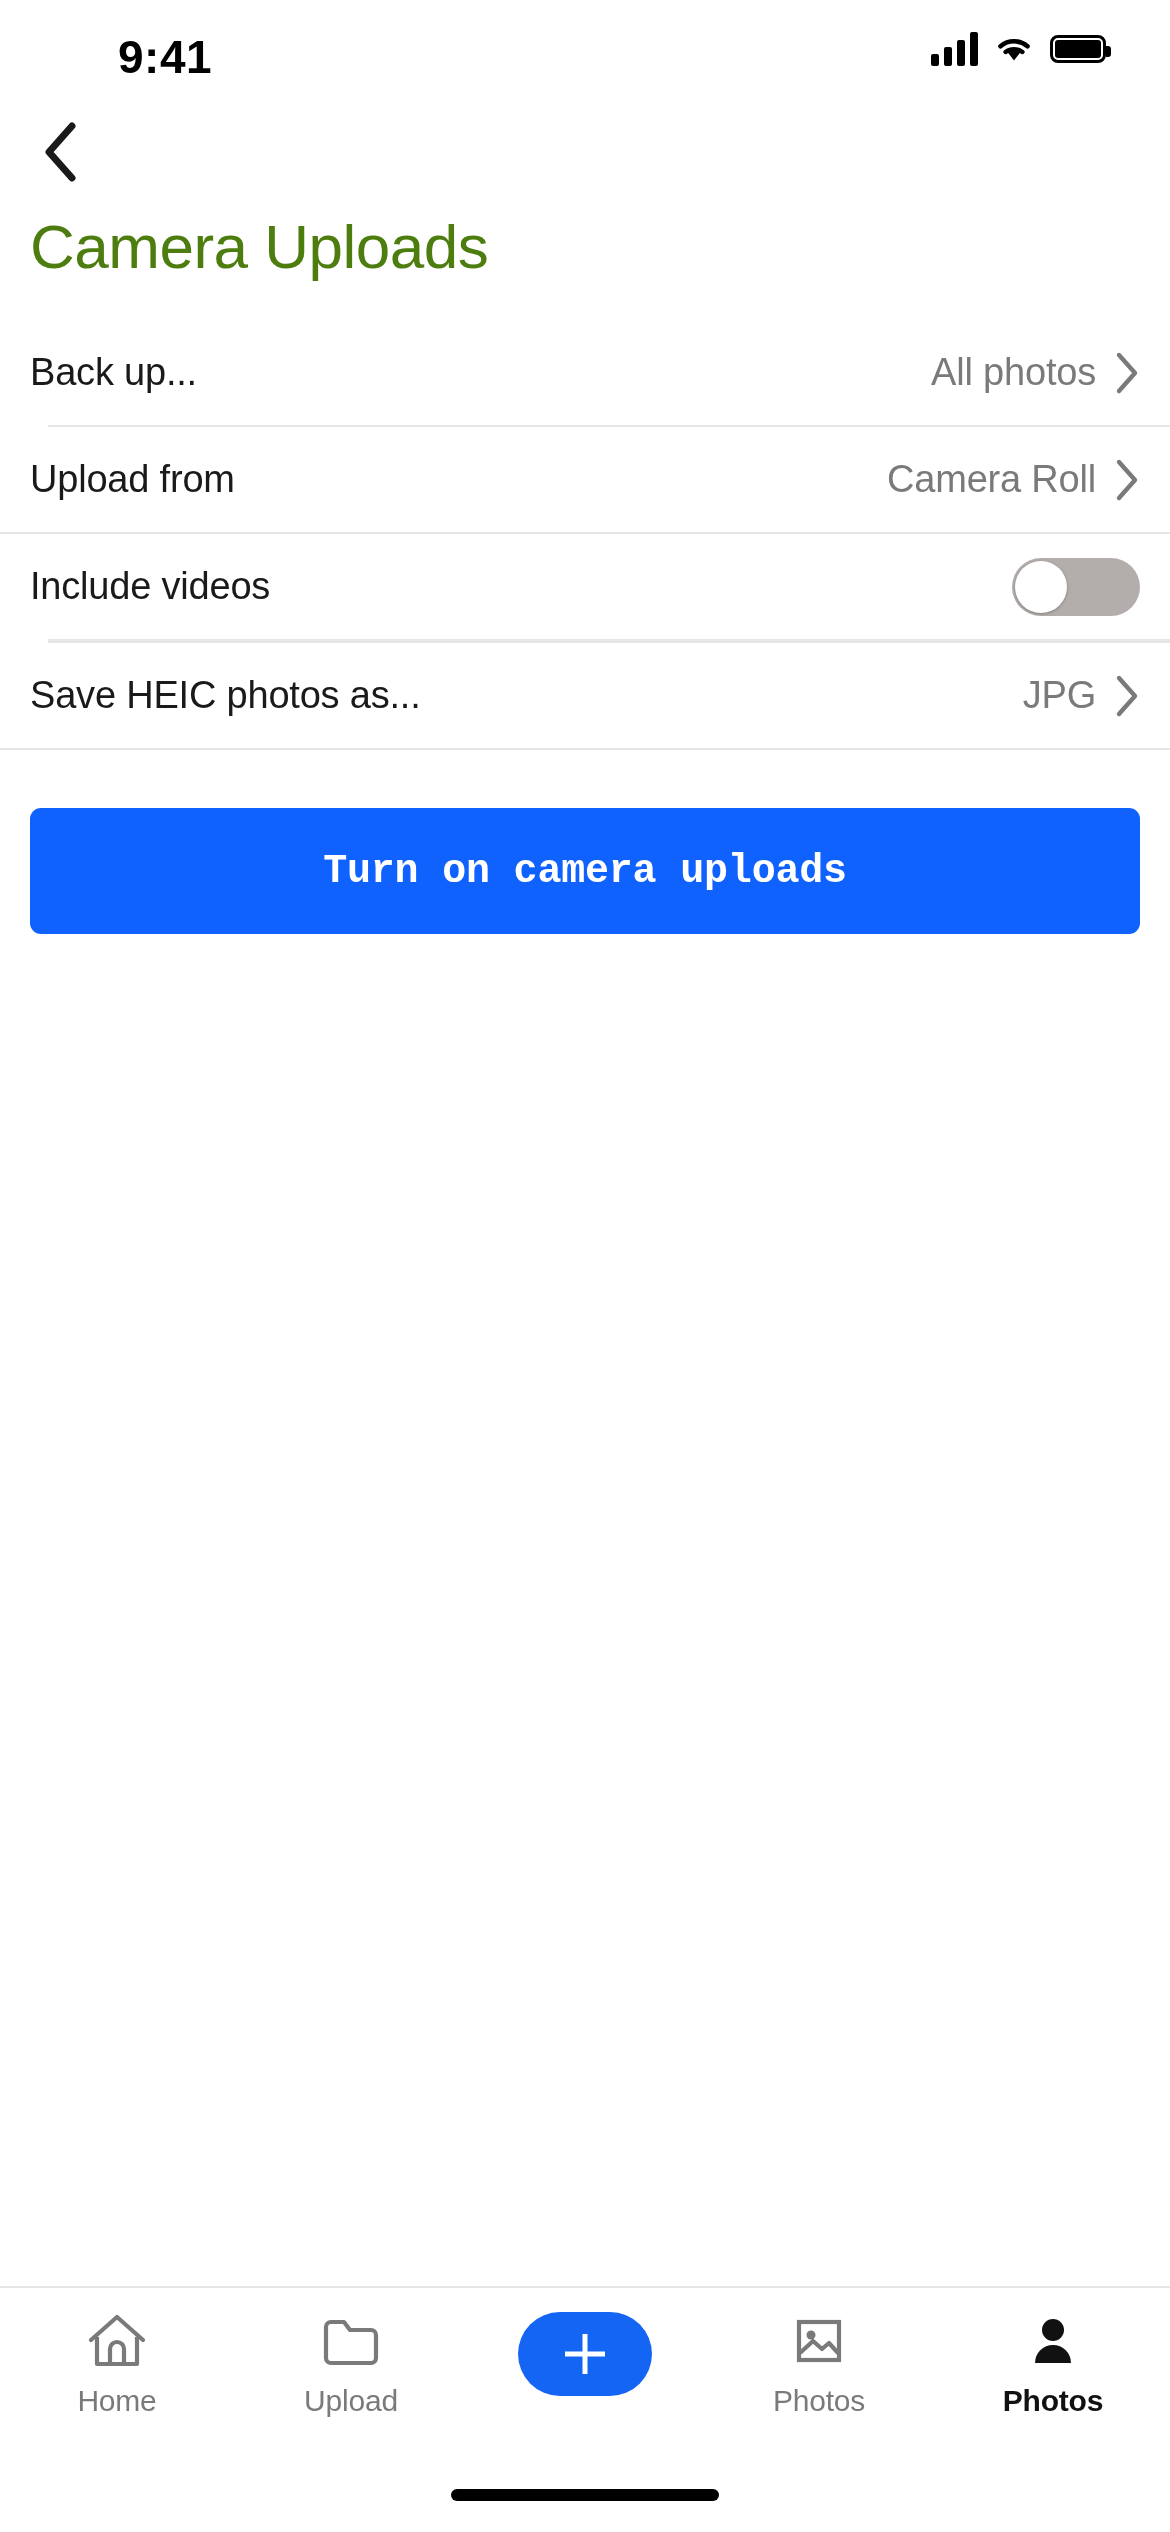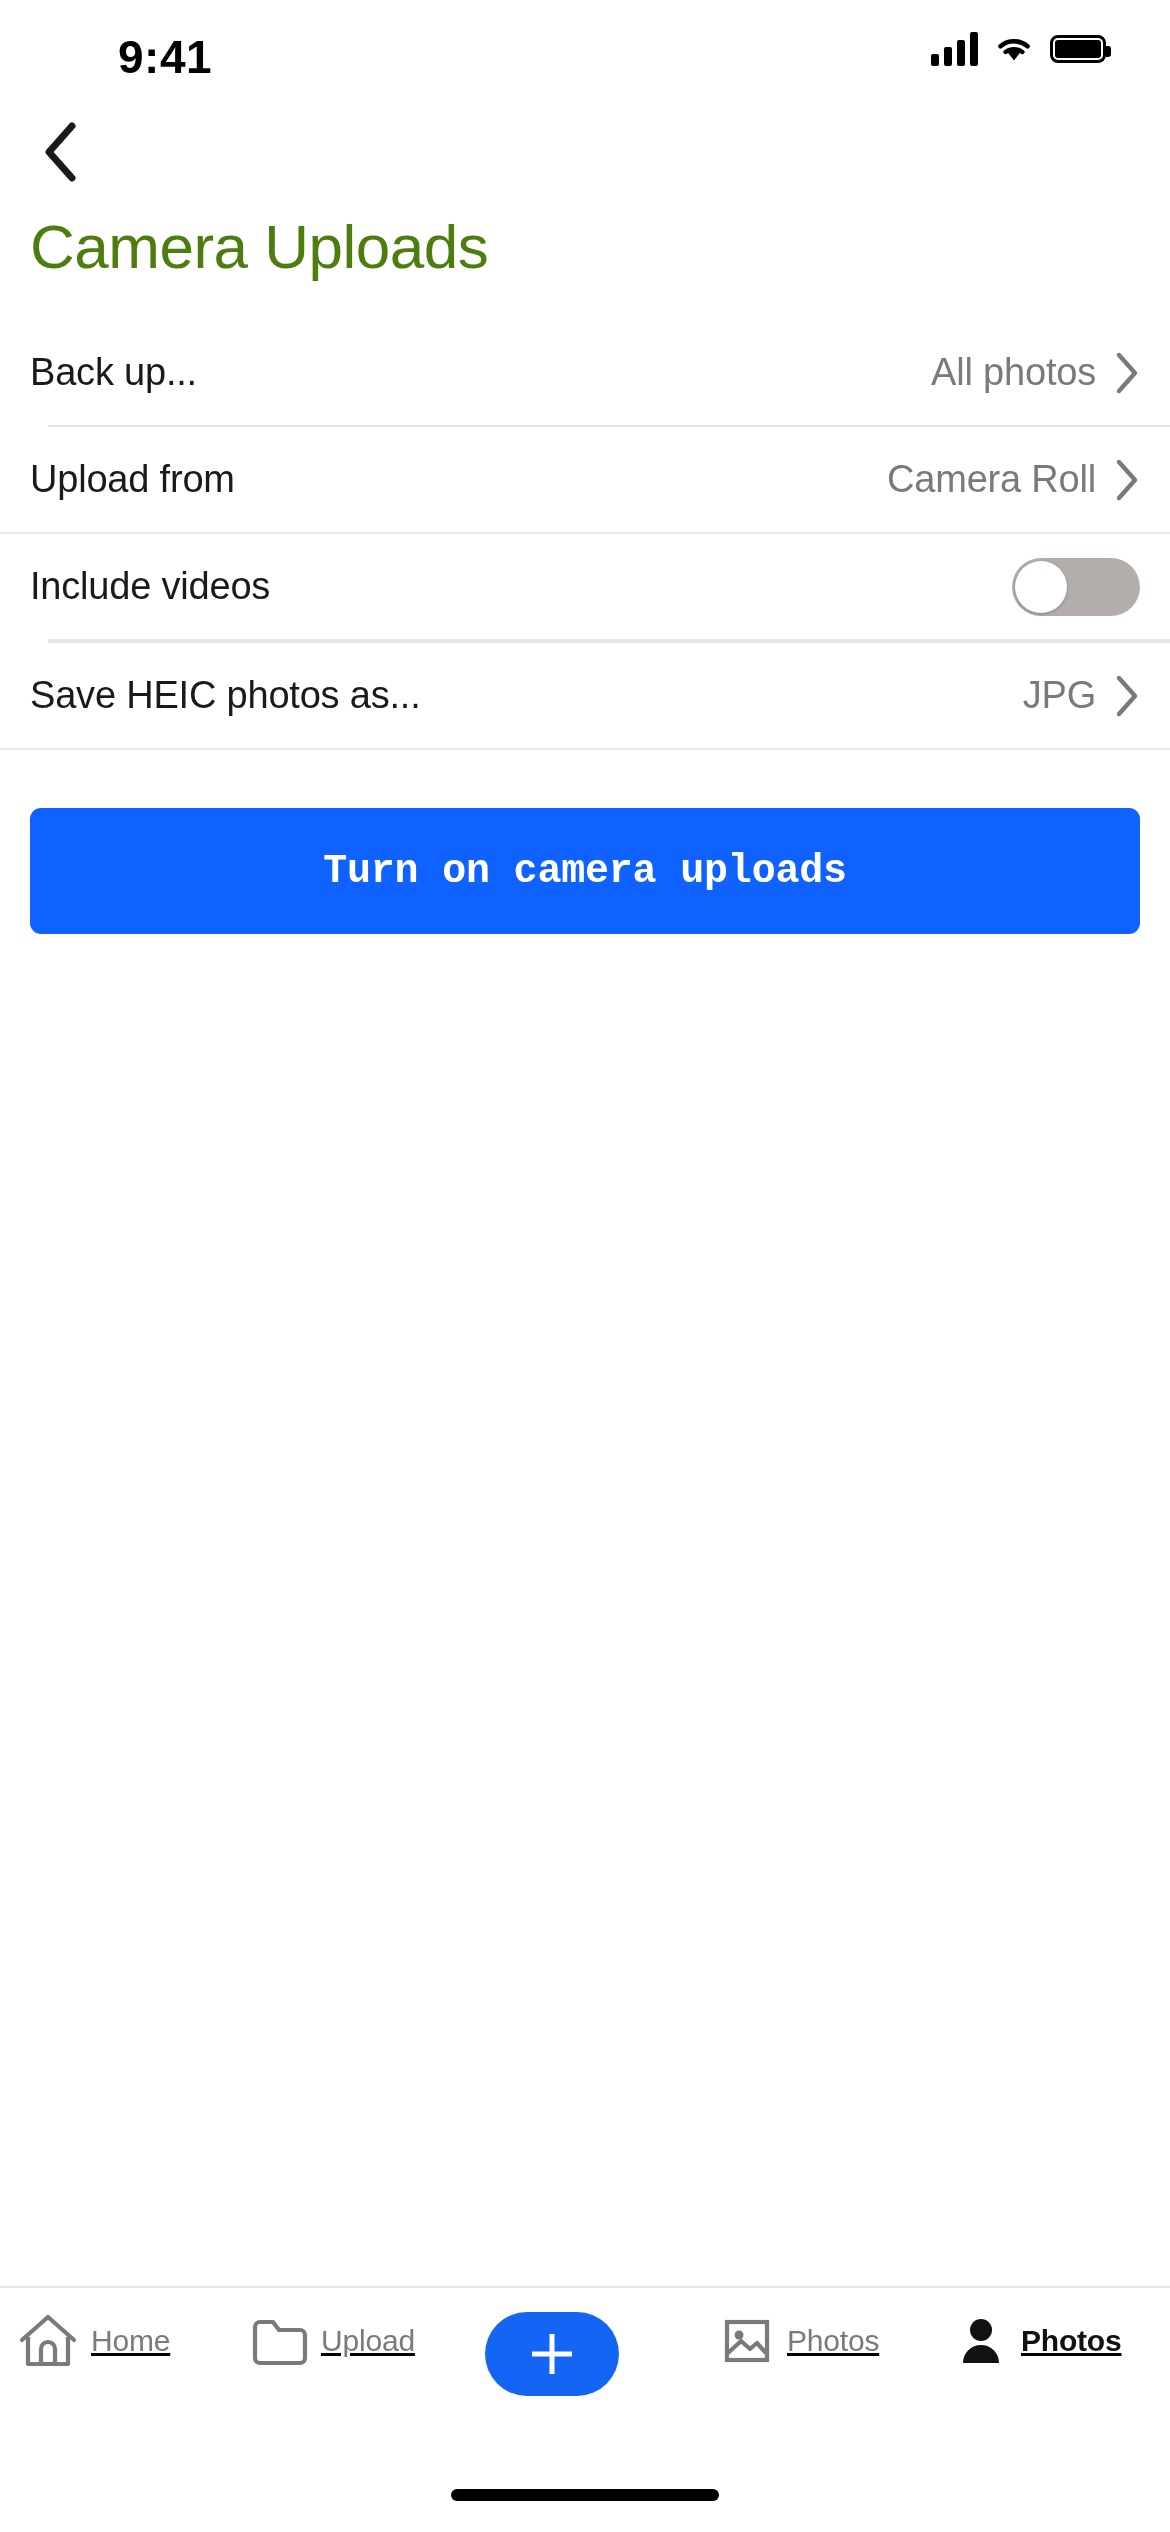--- a/index.html
+++ b/index.html
@@ -82,21 +82,21 @@
   }
 
   .spacer { flex:1 1 auto; }
 
   
   .tabbar {
     flex:0 0 172px; border-top:2px solid #e6e6e6;
     display:flex; align-items:flex-start; justify-content:space-around;
     padding-top:22px; background:#fff;
   }
-  .tab { width:200px; display:flex; flex-direction:row; align-items:center; gap:12px;text-decoration:underline; }
+  .tab { width:200px; display:flex; flex-direction:column; align-items:center; gap:12px; }
   .tab-label { font-size:30px; color:#7a7a7a; letter-spacing:-0.2px; }
   .tab.active .tab-label { color:#111; font-weight:700; }
   .tab-icon { height:62px; display:flex; align-items:center; justify-content:center; }
   .fab {
     width:134px; height:84px; border-radius:42px; background:#1565f5;
     display:flex; align-items:center; justify-content:center;
     margin-top:2px;
   }
   .fab svg { display:block; }
 

